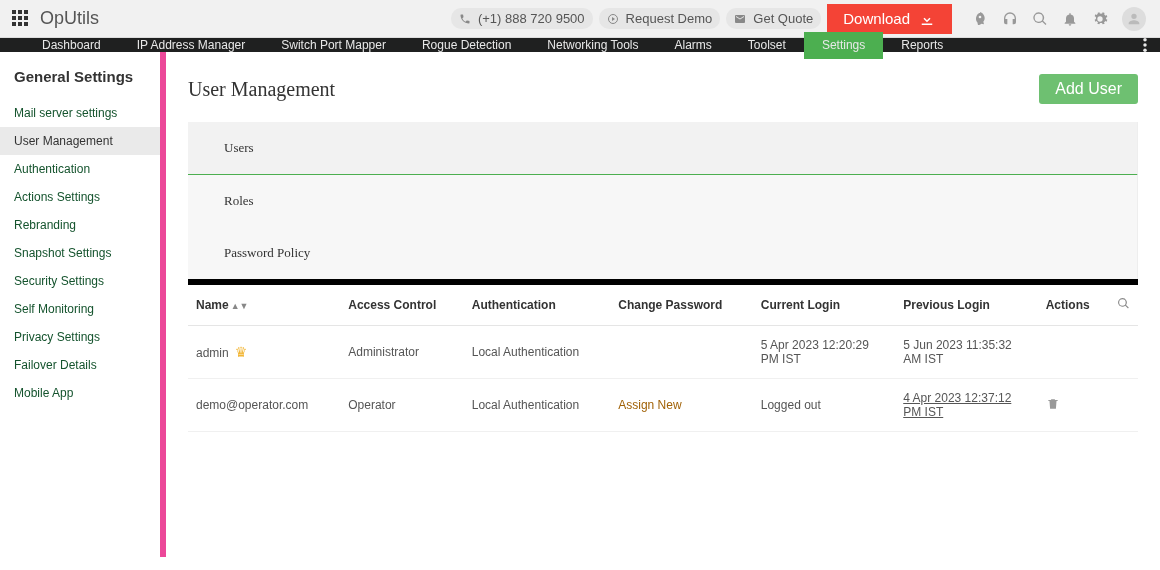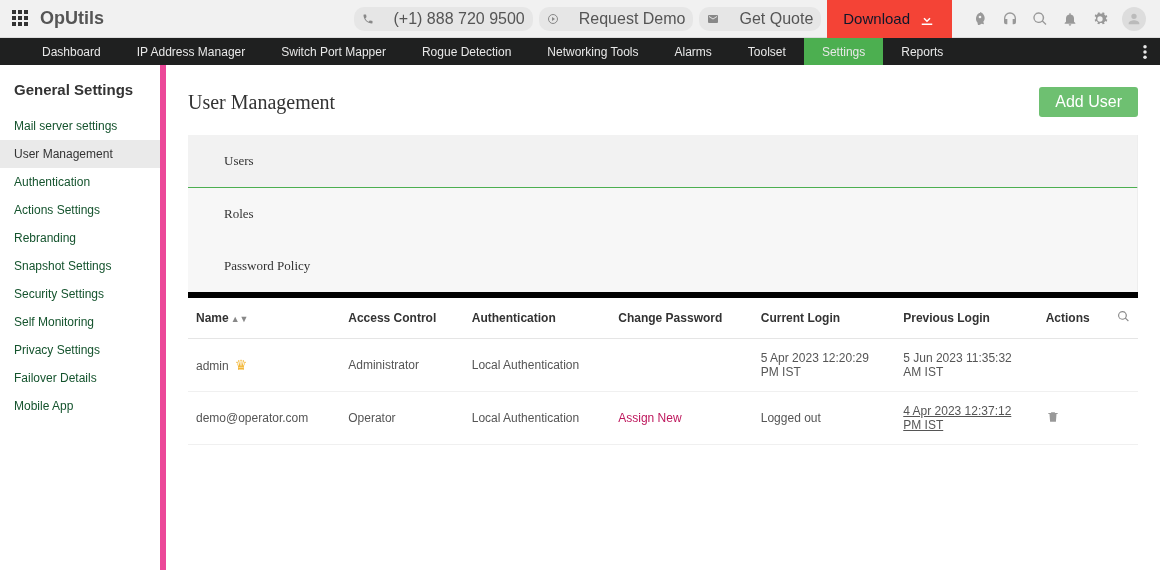--- a/index.html
+++ b/index.html
@@ -2,34 +2,34 @@
 <html><head>
   <meta charset="utf-8">
   <style>
     * { box-sizing: border-box; margin: 0; padding: 0; }
     body { font-family: -apple-system, BlinkMacSystemFont, "Segoe UI", Arial, sans-serif; font-size: 13px; color: #333; background: #fff; }
     
     
     .topbar { display: flex; align-items: center; height: 38px; background: #f1f1f1; border-bottom: 1px solid #ddd; padding: 0 0 0 12px; }
     .apps-icon { width: 18px; height: 18px; display: grid; grid-template-columns: repeat(3, 4px); grid-template-rows: repeat(3, 4px); gap: 2px; margin-right: 10px; cursor: pointer; }
     .apps-icon span { background: #333; width: 4px; height: 4px; }
-    .brand { font-size: 18px; color: #555; font-weight: 700; }
+    .brand { font-size: 18px; color: #555; font-weight: 400; }
     .topbar-spacer { flex: 1; }
     .topbar-right { display: flex; align-items: center; gap: 6px; }
-    .pill { display: inline-flex; align-items: center; gap: 20px; background: #e6e6e6; color: #555; padding: 3px 8px; border-radius: 10px; font-size: 16px; cursor: pointer; }
+    .pill { display: inline-flex; align-items: center; gap: 7px; background: #e6e6e6; color: #555; padding: 3px 8px; border-radius: 10px; font-size: 13px; cursor: pointer; }
     .pill svg { width: 12px; height: 12px; }
-    .download-btn { display: inline-flex; align-items: center; gap: 8px; background: #f44336; color: #0f172a; padding: 0 16px; height: 38px; font-size: 15px; cursor: pointer; }
+    .download-btn { display: inline-flex; align-items: center; gap: 8px; background: #f44336; color: #ffffff; padding: 0 16px; height: 30px; font-size: 15px; cursor: pointer; }
     .download-btn svg { width: 18px; height: 18px; fill: #fff; }
     .topbar-icons { display: flex; align-items: center; gap: 14px; padding: 0 14px; }
     .topbar-icons svg { width: 16px; height: 16px; fill: #999; cursor: pointer; }
     .avatar { width: 24px; height: 24px; border-radius: 50%; background: #ddd; display: flex; align-items: center; justify-content: center; cursor: pointer; }
     .avatar svg { width: 16px; height: 16px; fill: #bbb; }
     
     
-    .mainnav { display: flex; align-items: center; background: #1f2020; height: 27px; padding: 0 0 0 24px; }
+    .mainnav { display: flex; align-items: center; background: #1f2020; height: 14px; padding: 0 0 0 24px; }
     .mainnav-item { color: #e8e8e8; font-size: 12px; padding: 0 18px; height: 27px; display: flex; align-items: center; cursor: pointer; }
     .mainnav-item.active { background: #4caf50; }
     .mainnav-spacer { flex: 1; }
     .mainnav-more { width: 30px; height: 27px; display: flex; align-items: center; justify-content: center; cursor: pointer; }
     .mainnav-more svg { width: 4px; height: 14px; fill: #e8e8e8; }
     
     
     .layout { display: flex; height: calc(570px - 65px); }
     .sidebar { width: 166px; border-right: 6px solid #ec4899; padding: 16px 0 0 0; }
     .sidebar-title { font-size: 15px; font-weight: 700; color: #333; padding: 0 14px 14px; }
@@ -47,21 +47,21 @@
     .tab.active { background: #f2f2f2; border-bottom: 2px solid #4caf50; margin-bottom: -1px; }
     
     table { width: 100%; border-collapse: collapse; font-size: 12px; }
     thead th { text-align: left; font-weight: 700; padding: 12px 8px; border-bottom: 1px solid #e5e5e5; color: #333; }
     thead th:first-child { padding-left: 8px; }
     .sort-icon { font-size: 9px; color: #888; margin-left: 2px; }
     .th-search { width: 24px; text-align: right; }
     .th-search svg { width: 13px; height: 13px; fill: #888; cursor: pointer; }
     tbody td { padding: 12px 8px; border-bottom: 1px solid #f0f0f0; color: #555; vertical-align: middle; }
     .crown { color: #f2b636; margin-left: 6px; font-size: 14px; }
-    .link-green { color: #be185d; cursor: pointer; }
+    .link-green { color: #a16207; cursor: pointer; }
     .trash svg { width: 14px; height: 14px; fill: #999; cursor: pointer; }
   </style>
 </head>
 <body>
 
 <div class="topbar">
   <div class="apps-icon">
     <span></span>
       <span></span>
       <span></span>

